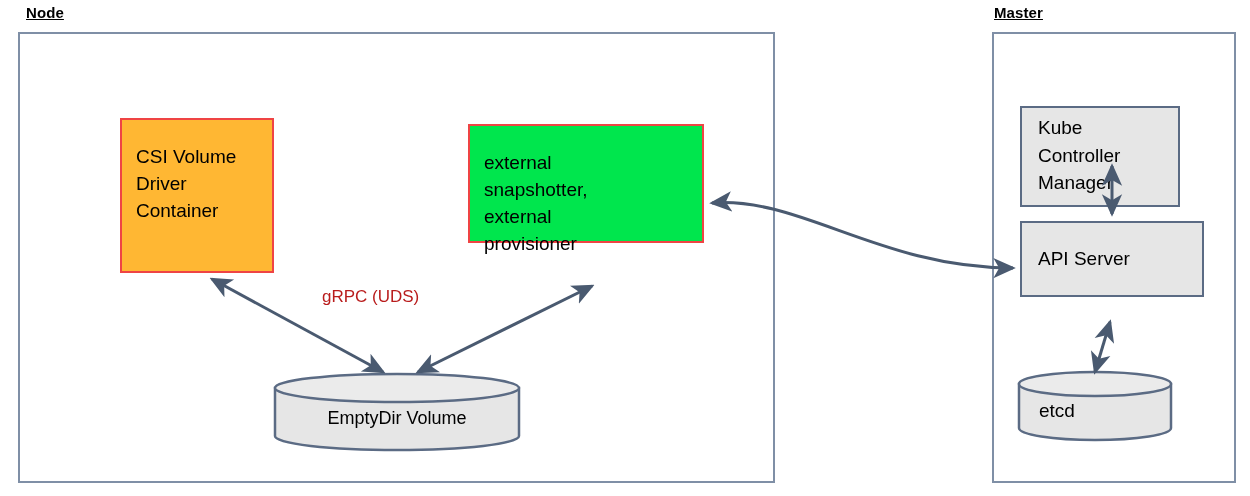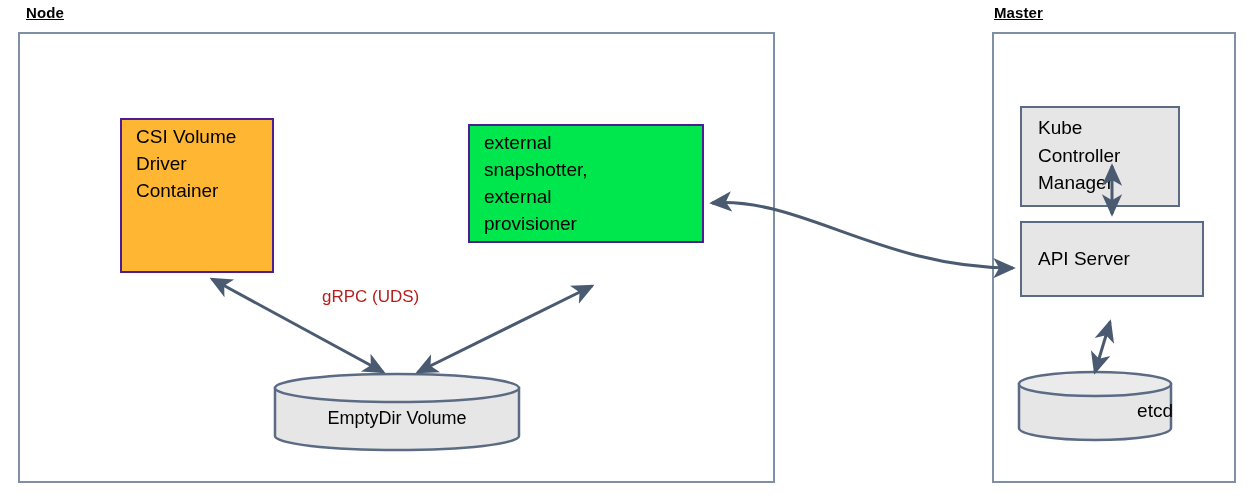--- a/index.html
+++ b/index.html
@@ -39,23 +39,23 @@
 
   
   .statefulset-title {
     font-size: 21px;
     color: #000000;
     white-space: nowrap;
   }
 
   
   .comp-box {
-    border: 2px solid #4c1d95;
+    border: 2px solid #ef4444;
     display: block;
-    padding: 4px 10px 6px 14px;
+    padding: 24px 10px 6px 14px;
   }
   .comp-box .line {
     font-size: 19px;
     line-height: 1.42;
     color: #000000;
     white-space: nowrap;
   }
   .box-orange { background: #ffb733; }
   .box-green  { background: #00e64d; }
 
@@ -147,21 +147,21 @@
 
   <div class="abs gray-box center-text" style="left:1020px; top:221px; width:184px; height:76px;">
     <div class="line">API Server</div>
   </div>
 
   <div class="cyl" style="left:1017px; top:370px; width:156px; height:72px;">
     <svg width="156" height="72" viewBox="0 0 156 72" aria-hidden="true">
       <path d="M2,14 L2,58 A76,12 0 0 0 154,58 L154,14 Z" fill="#e6e6e6" stroke="#5b6b84" stroke-width="2.5"></path>
       <ellipse cx="78" cy="14" rx="76" ry="12" fill="#ebebeb" stroke="#5b6b84" stroke-width="2.5"></ellipse>
     </svg>
-    <div class="cyl-label" style="top:30px; font-size:19px; text-align:right; padding-left:22px;">etcd</div>
+    <div class="cyl-label" style="top:30px; font-size:19px; text-align:left; padding-left:22px;">etcd</div>
   </div>
 
   <svg id="arrows" viewBox="0 0 1250 496">
     <defs>
       <marker id="ah" viewBox="0 0 12 12" refX="10.5" refY="6" markerWidth="7.5" markerHeight="7.5" orient="auto-start-reverse">
         <path d="M0,0.6 L12,6 L0,11.4 L3.1,6 Z" fill="#4a5a70"></path>
       </marker>
     </defs>
 
       EmptyDir volume --&gt;

